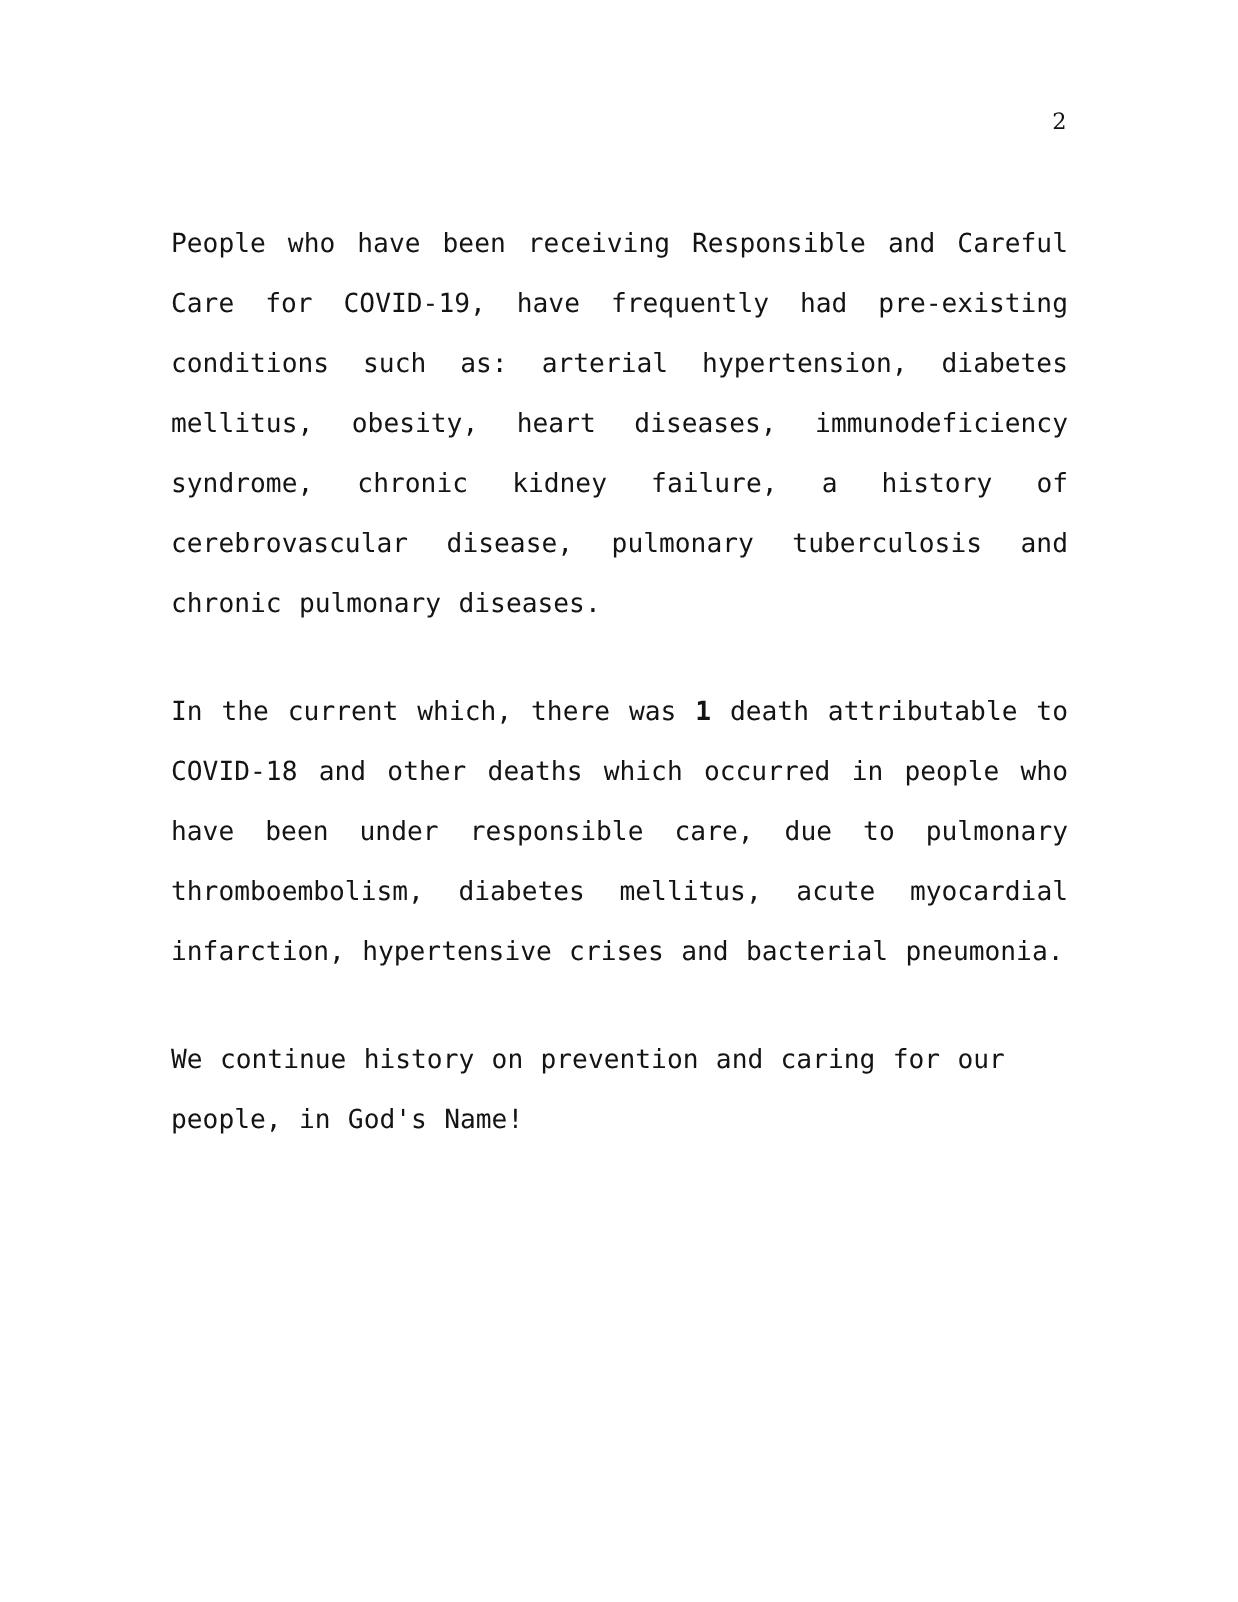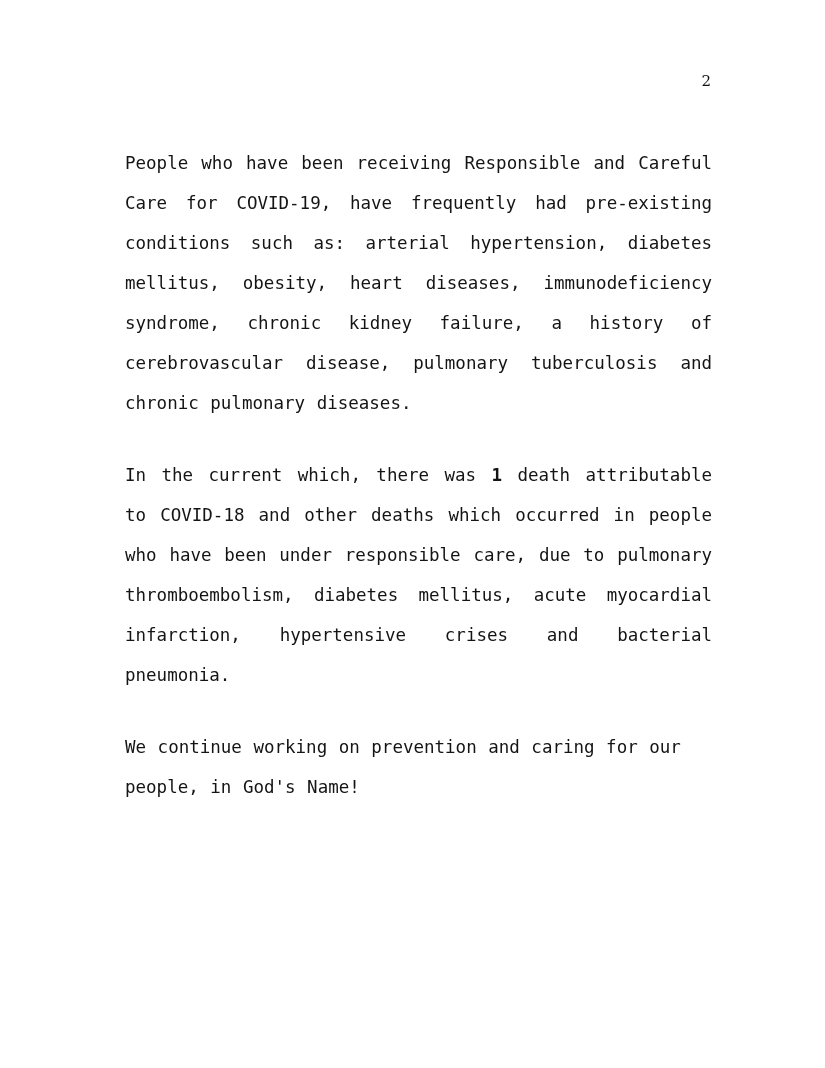--- a/index.html
+++ b/index.html
@@ -33,21 +33,21 @@
     font-size: 15px;
     color: #111111;
   }
   .content {
     position: absolute;
     top: 143px;
     left: 114px;
     width: 598px;
   }
   p.para {
-    margin: 0 0 32px 11px;
+    margin: 0 0 32px 0;
     font-size: 17.5px;
     line-height: 40px;
     text-align: justify;
     text-justify: inter-word;
     letter-spacing: 0px;
     word-spacing: 1px;
     color: #141414;
   }
   p.para:last-child {
     margin-bottom: 0;
@@ -66,16 +66,16 @@
 
   <div class="page-number">2</div>
 
   <div class="content">
 
     <p class="para">People who have been receiving Responsible and Careful Care for COVID-19, have frequently had pre-existing conditions such as: arterial hypertension, diabetes mellitus, obesity, heart diseases, immunodeficiency syndrome, chronic kidney failure, a history of cerebrovascular disease, pulmonary tuberculosis and chronic pulmonary diseases.</p>
 
     <p class="para"><span>In the current which, there was </span><span class="bold-num">1</span><span> death attributable to COVID-18 and other deaths which occurred in people who have been under responsible care, due to pulmonary thromboembolism, diabetes mellitus, acute myocardial infarction, hypertensive crises and bacterial pneumonia.</span></p>
 
 
-    <p class="para nojust">We continue working on prevention and caring for our people, in God's Name!</p>
+    <p class="para nojust">We continue history on prevention and caring for our people, in God's Name!</p>
 
   </div>
 </div>
 
 </body></html>

